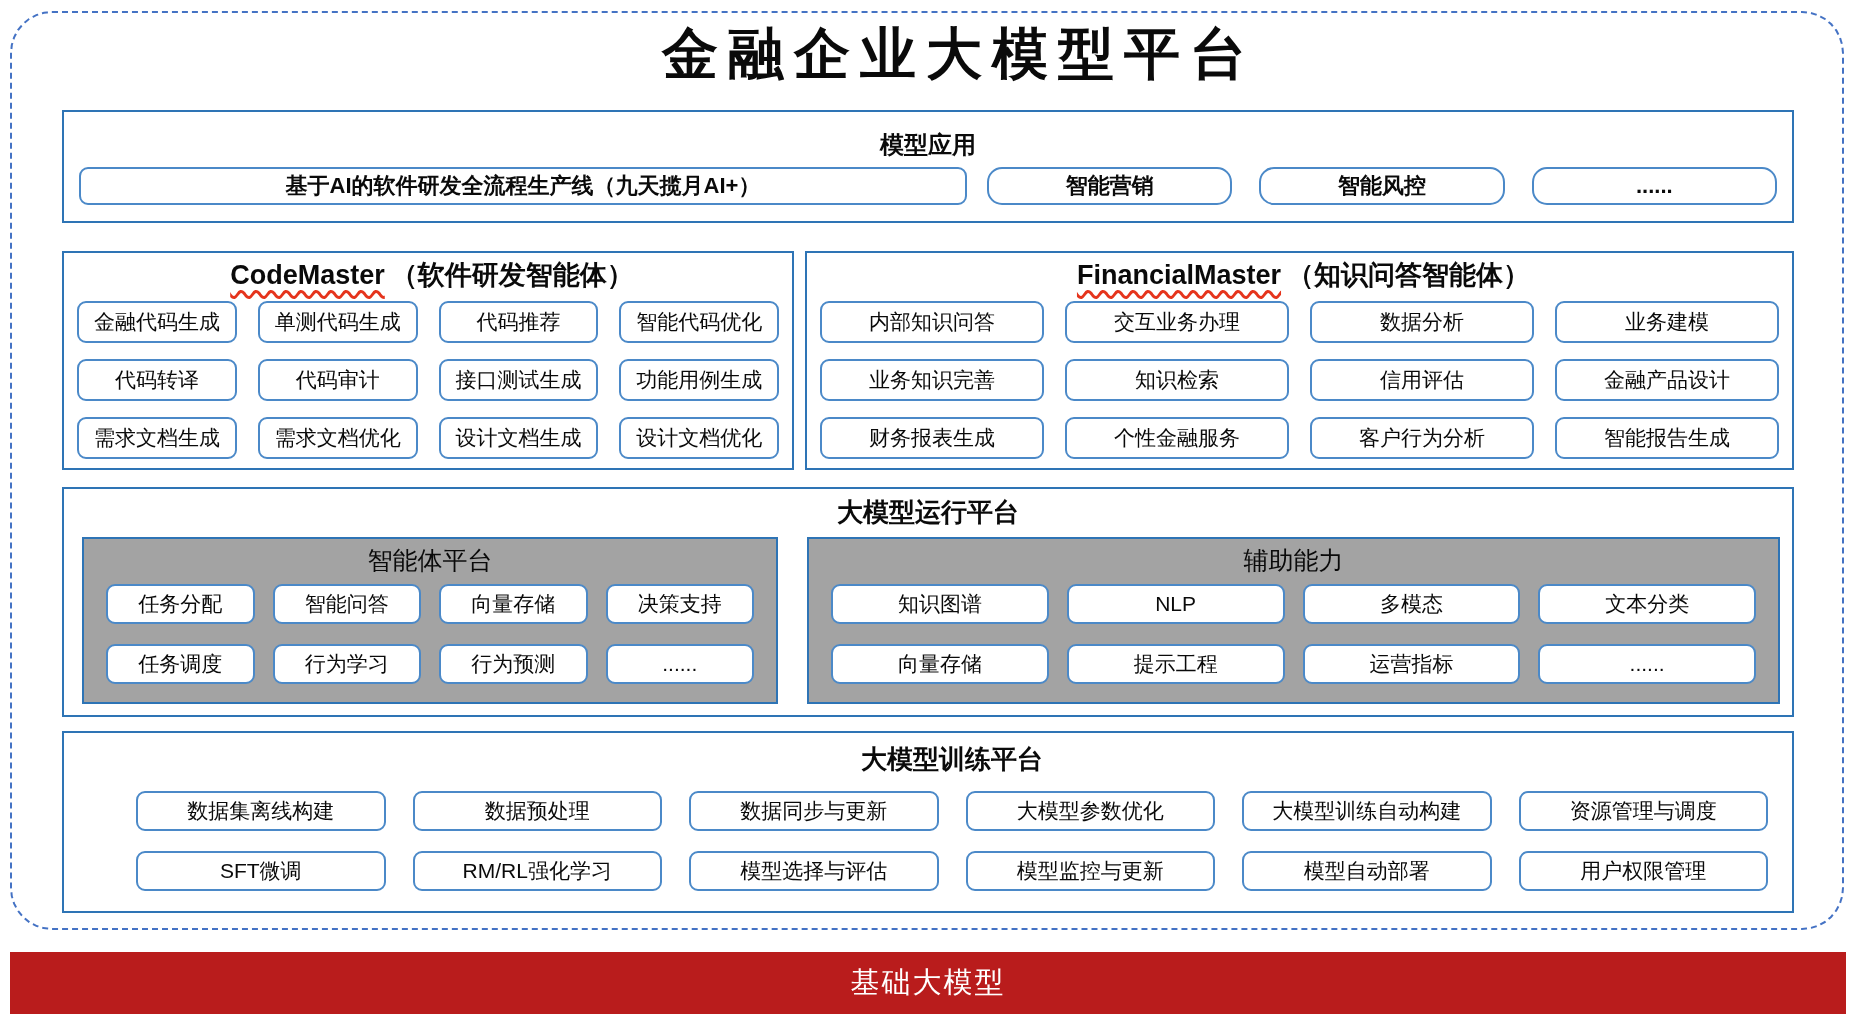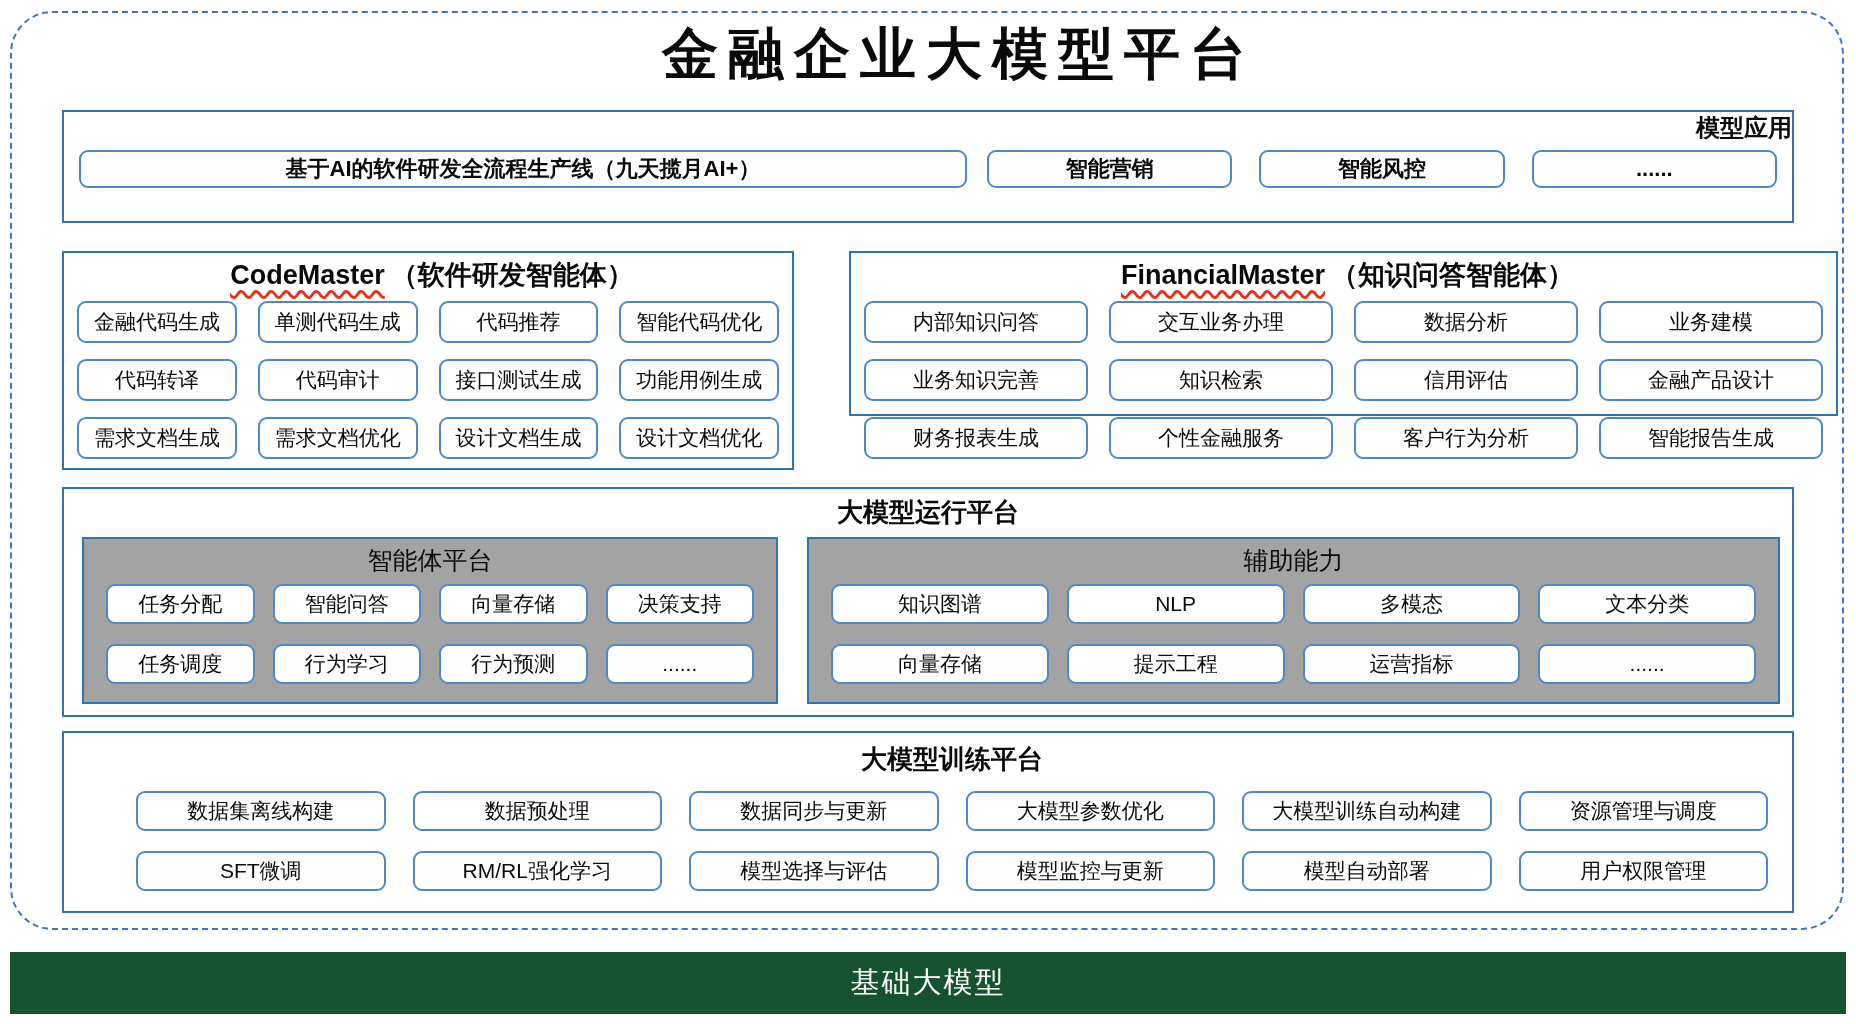--- a/index.html
+++ b/index.html
@@ -4,34 +4,34 @@
 <style>
   html,body{margin:0;padding:0;background:#fff;}
   body{width:1856px;height:1024px;font-family:"Liberation Sans",sans-serif;color:#0a0a0a;}
   .canvas{position:relative;width:1856px;height:1024px;overflow:hidden;background:#fff;}
   .outer-frame{position:absolute;left:10px;top:11px;width:1834px;height:919px;
     border:2px dashed #4472C4;border-radius:42px;box-sizing:border-box;}
   .main-title{position:absolute;left:0;top:18px;width:100%;text-align:center;
     font-family:"DejaVu Serif","Liberation Serif",serif;font-weight:700;
     font-size:56px;line-height:70px;letter-spacing:10px;margin-left:31px;}
   .sec{position:absolute;border:2px solid #2E74B5;background:#fff;box-sizing:border-box;}
-  .sec-header{text-align:right;font-weight:700;font-size:24px;line-height:30px;margin-top:1px;}
+  .sec-header{text-align:center;font-weight:700;font-size:24px;line-height:30px;margin-top:18px;}
   .chip{border:2px solid #4B89C8;border-radius:9px;display:flex;align-items:center;
     justify-content:center;font-size:21px;font-weight:500;box-sizing:border-box;
     background:#fff;white-space:nowrap;}
   
   .sec-app{left:62px;top:110px;width:1732px;height:113px;}
   .app-row{display:flex;gap:20px;margin:7px 15px 0;height:38px;}
   .chip-bold{font-weight:700;font-size:22px;}
   .chip-wide{flex:0 0 888px;}
   .app-others{flex:1;display:flex;gap:27px;}
-  .app-others .chip{flex:1;}
+  .app-others .chip{flex:1;border-radius:15px;}
   
   .sec-cm{left:62px;top:251px;width:732px;height:219px;}
-  .sec-fm{left:805px;top:251px;width:989px;height:165px;margin-left:44px;}
+  .sec-fm{left:805px;top:251px;width:989px;height:219px;}
   .agent-header{text-align:center;font-weight:700;font-size:27px;line-height:40px;margin-top:2px;padding-left:8px;}
   .agent-header .zh{margin-left:6px;}
   .squiggle{text-decoration:underline wavy #E5341C 2.5px;text-underline-offset:6px;
     text-decoration-skip-ink:none;}
   .grid{display:grid;margin:6px 13px 0;column-gap:21px;row-gap:16px;}
   .grid-4{grid-template-columns:repeat(4,1fr);grid-auto-rows:42px;}
   
   .sec-runtime{left:62px;top:487px;width:1732px;height:230px;}
   .runtime-header{margin-top:7px;font-size:26px;line-height:32px;font-weight:700;text-align:center;}
   .subsec{position:absolute;top:48px;height:167px;border:2px solid #2E74B5;box-sizing:border-box;background:#a3a3a3;}
@@ -39,21 +39,21 @@
   .sub-aux{left:743px;width:973px;}
   .sub-header{text-align:center;font-size:25px;font-weight:400;margin-top:5px;line-height:32px;}
   .sub-grid{display:grid;grid-template-columns:repeat(4,1fr);grid-auto-rows:40px;
     row-gap:20px;column-gap:18px;margin:8px 22px 0;}
   
   .sec-training{left:62px;top:731px;width:1732px;height:182px;padding-left:48px;}
   .training-header{margin-top:10px;font-size:26px;line-height:32px;font-weight:700;text-align:center;}
   .grid-6{grid-template-columns:repeat(6,1fr);grid-auto-rows:40px;row-gap:20px;
     column-gap:27px;margin:16px 24px 0;}
   
-  .base-bar{position:absolute;left:10px;top:952px;width:1836px;height:62px;background:#14532d;
+  .base-bar{position:absolute;left:10px;top:952px;width:1836px;height:62px;background:#b91c1c;
     color:#fff;display:flex;align-items:center;justify-content:center;
     font-size:29px;font-weight:500;letter-spacing:2px;}
 </style>
 </head>
 <body>
 
 <div class="canvas">
 
   <div class="outer-frame"></div>
 

